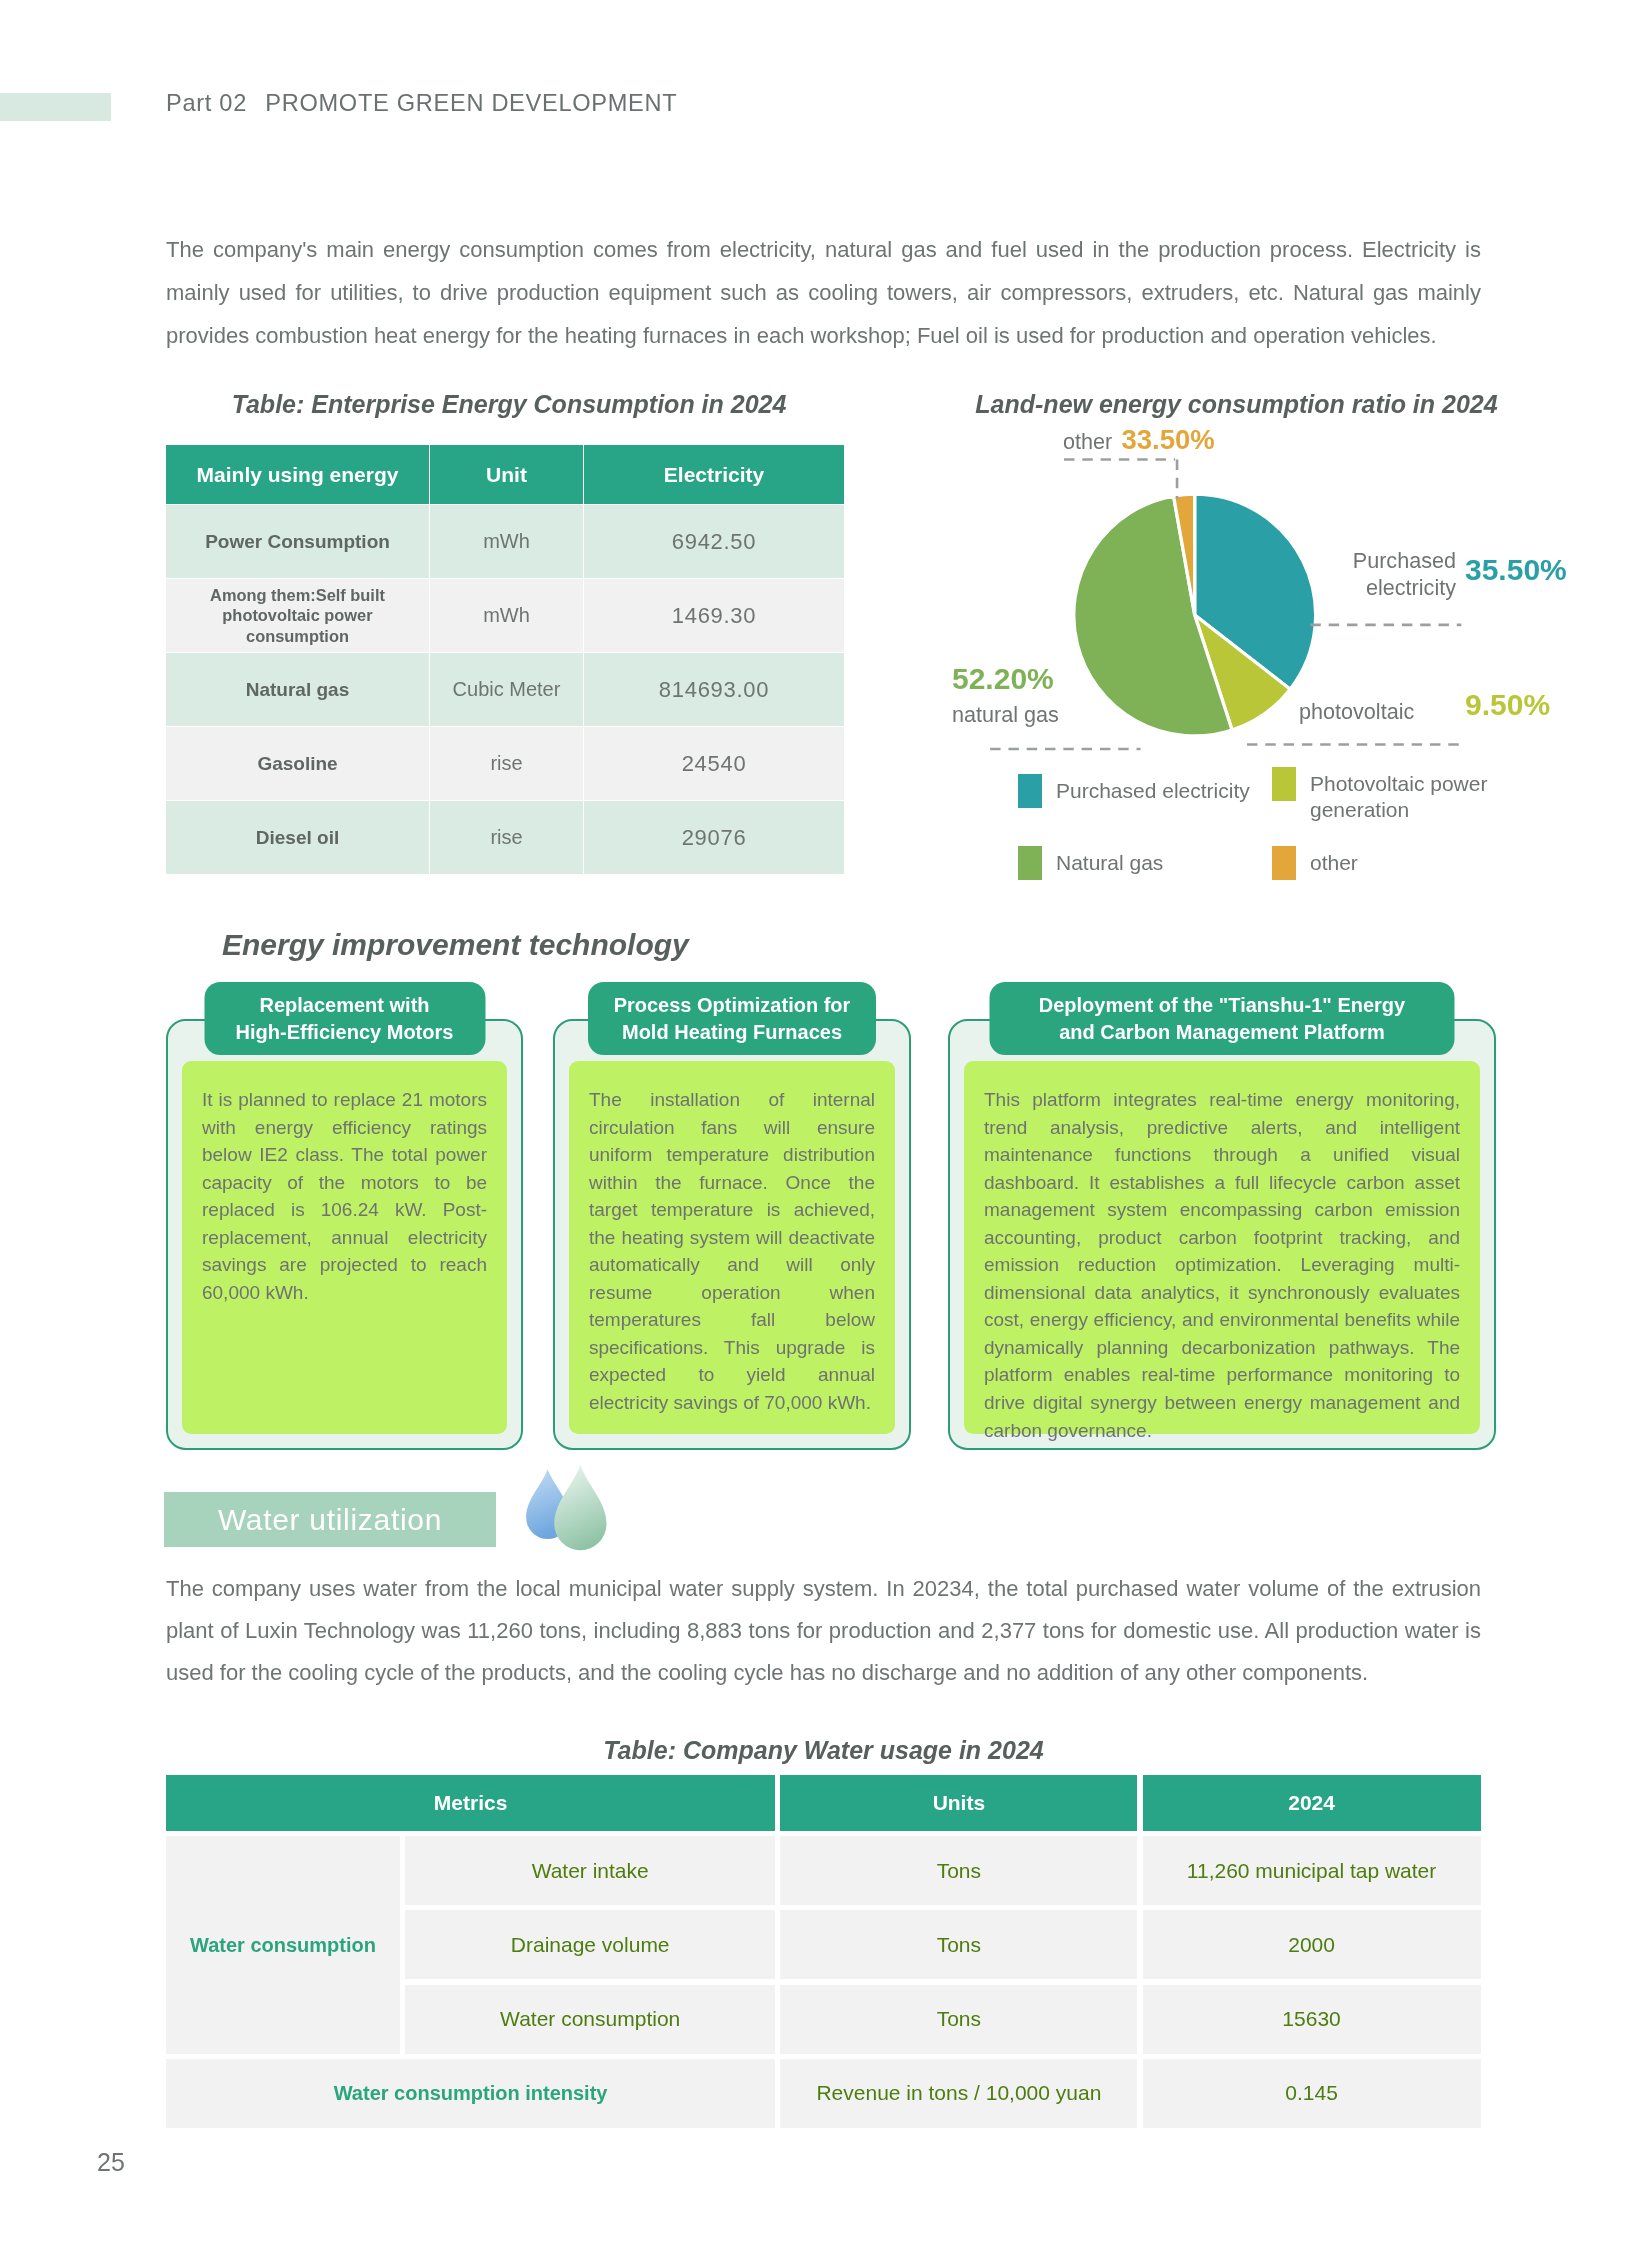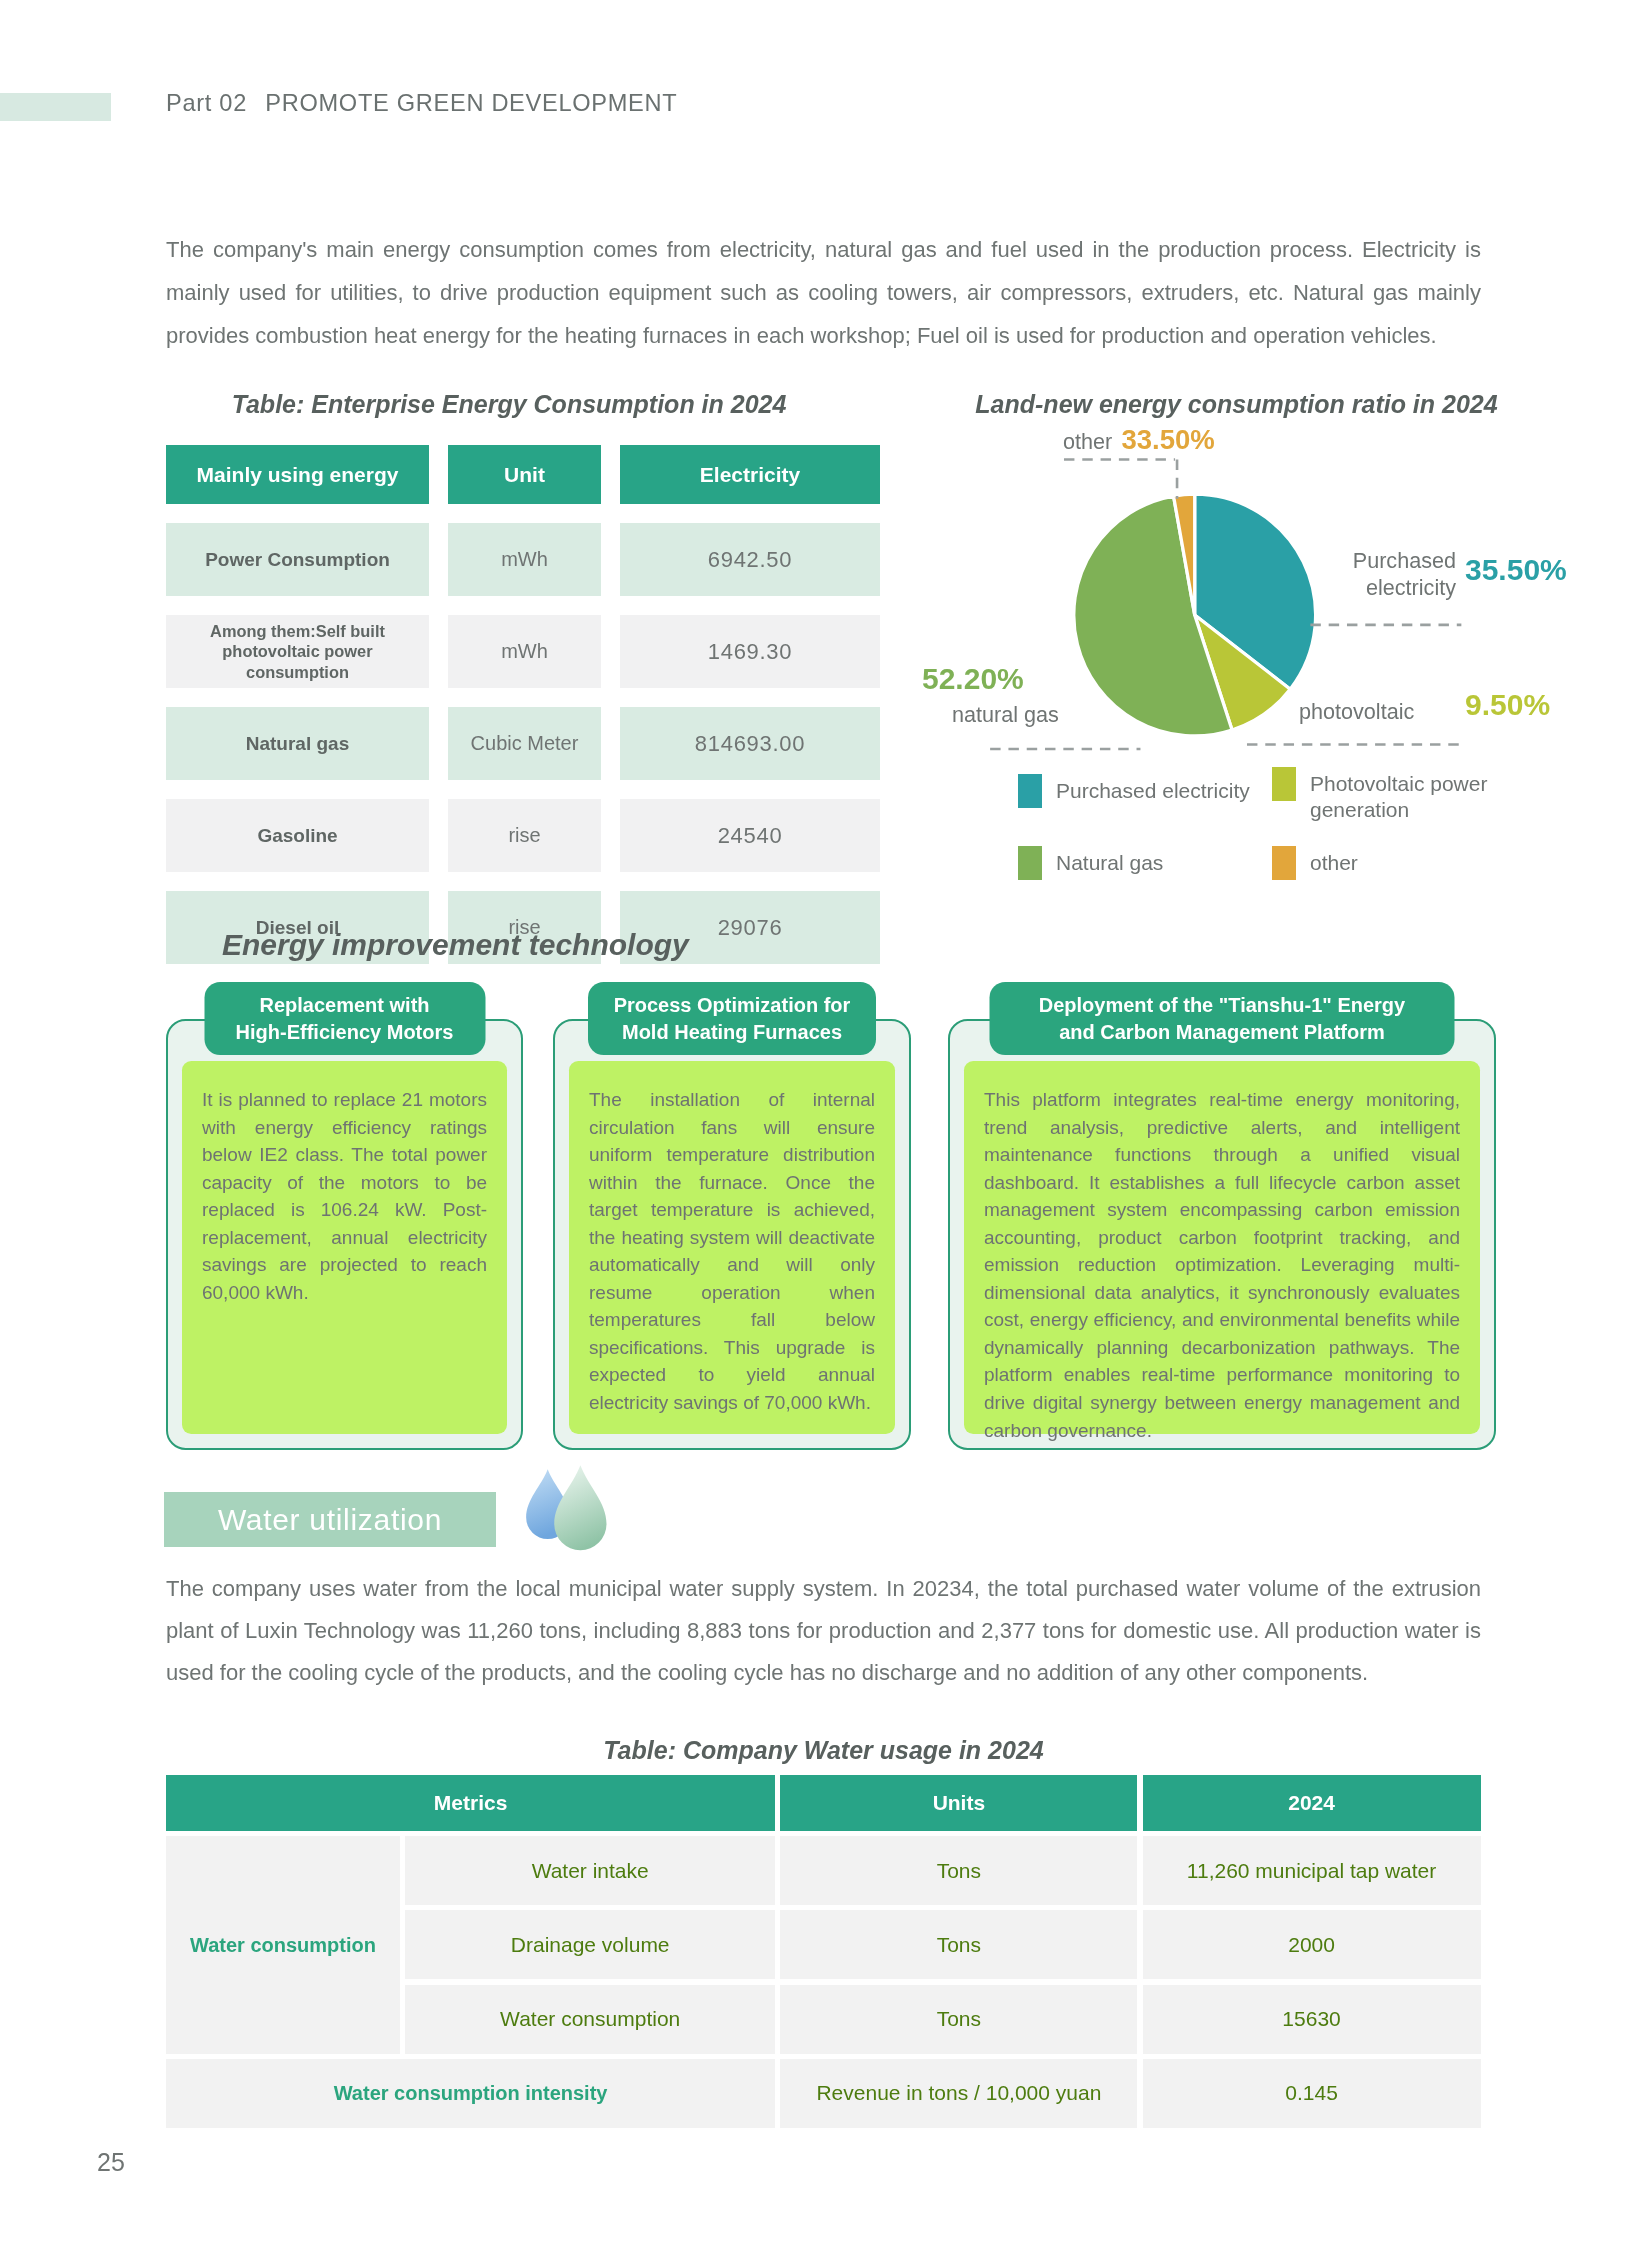--- a/index.html
+++ b/index.html
@@ -20,41 +20,41 @@
   
   .sec-title{font-style:italic;font-weight:bold;color:#58605e;font-size:25px;}
   #energy-table-title{position:absolute;left:166px;top:390px;width:686px;text-align:center;}
   #pie-title{position:absolute;left:942px;top:390px;width:589px;text-align:center;}
   #improve-title{position:absolute;left:222px;top:928px;font-size:30px;}
   #water-table-title{position:absolute;left:166px;top:1736px;width:1315px;text-align:center;}
 
   
   .etable{position:absolute;left:166px;top:445px;width:686px;display:grid;
           grid-template-columns:263px 153px 260px;grid-template-rows:59px 73px 73px 73px 73px 73px;
-          gap:19px;}
+          gap:1px;}
   .etable .cell{display:flex;align-items:center;justify-content:center;text-align:center;}
   .etable .th{background:#28a487;color:#ffffff;font-weight:bold;font-size:21px;}
   .etable .mint{background:#d9ebe2;}
   .etable .grayr{background:#f1f1f2;}
   .etable .lbl{font-weight:bold;color:#5f6664;font-size:19px;padding:0 11.8px;}
   .etable .lbl.small{font-size:16.4px;line-height:1.25;}
   .etable .unit{font-size:20px;color:#6f7473;}
   .etable .val{font-size:22px;color:#6f7473;letter-spacing:0.7px;}
 
   
   #pie-wrap{position:absolute;left:910px;top:419px;width:589px;height:366px;}
   .pie-label{position:absolute;font-size:21.6px;color:#6f7473;}
   .pie-pct{position:absolute;font-weight:bold;font-size:30px;}
   #lab-other{left:1063px;top:424px;display:flex;align-items:baseline;gap:9.2px;}
   #lab-other .pct-inline{font-weight:bold;font-size:27.5px;}
   #lab-purchased{left:1328px;top:548px;width:128px;text-align:right;line-height:1.25;}
   #pct-purchased{left:1465px;top:553px;}
   #lab-pv{left:1299px;top:699px;}
   #pct-pv{left:1465px;top:688px;}
-  #pct-ng{left:922px;top:662px;}
+  #pct-ng{left:952px;top:662px;}
   #lab-ng{left:952px;top:702px;}
 
   
   .legend-item{position:absolute;display:flex;align-items:flex-start;}
   .legend-swatch{width:23.6px;height:34px;flex:0 0 23.6px;margin-right:14.4px;}
   .legend-text{font-size:21px;color:#6f7473;line-height:1.25;padding-top:3.9px;}
   #leg-1{left:1018px;top:774px;}
   #leg-2{left:1272px;top:767px;width:262px;}
   #leg-3{left:1018px;top:846px;}
   #leg-4{left:1272px;top:846px;}

